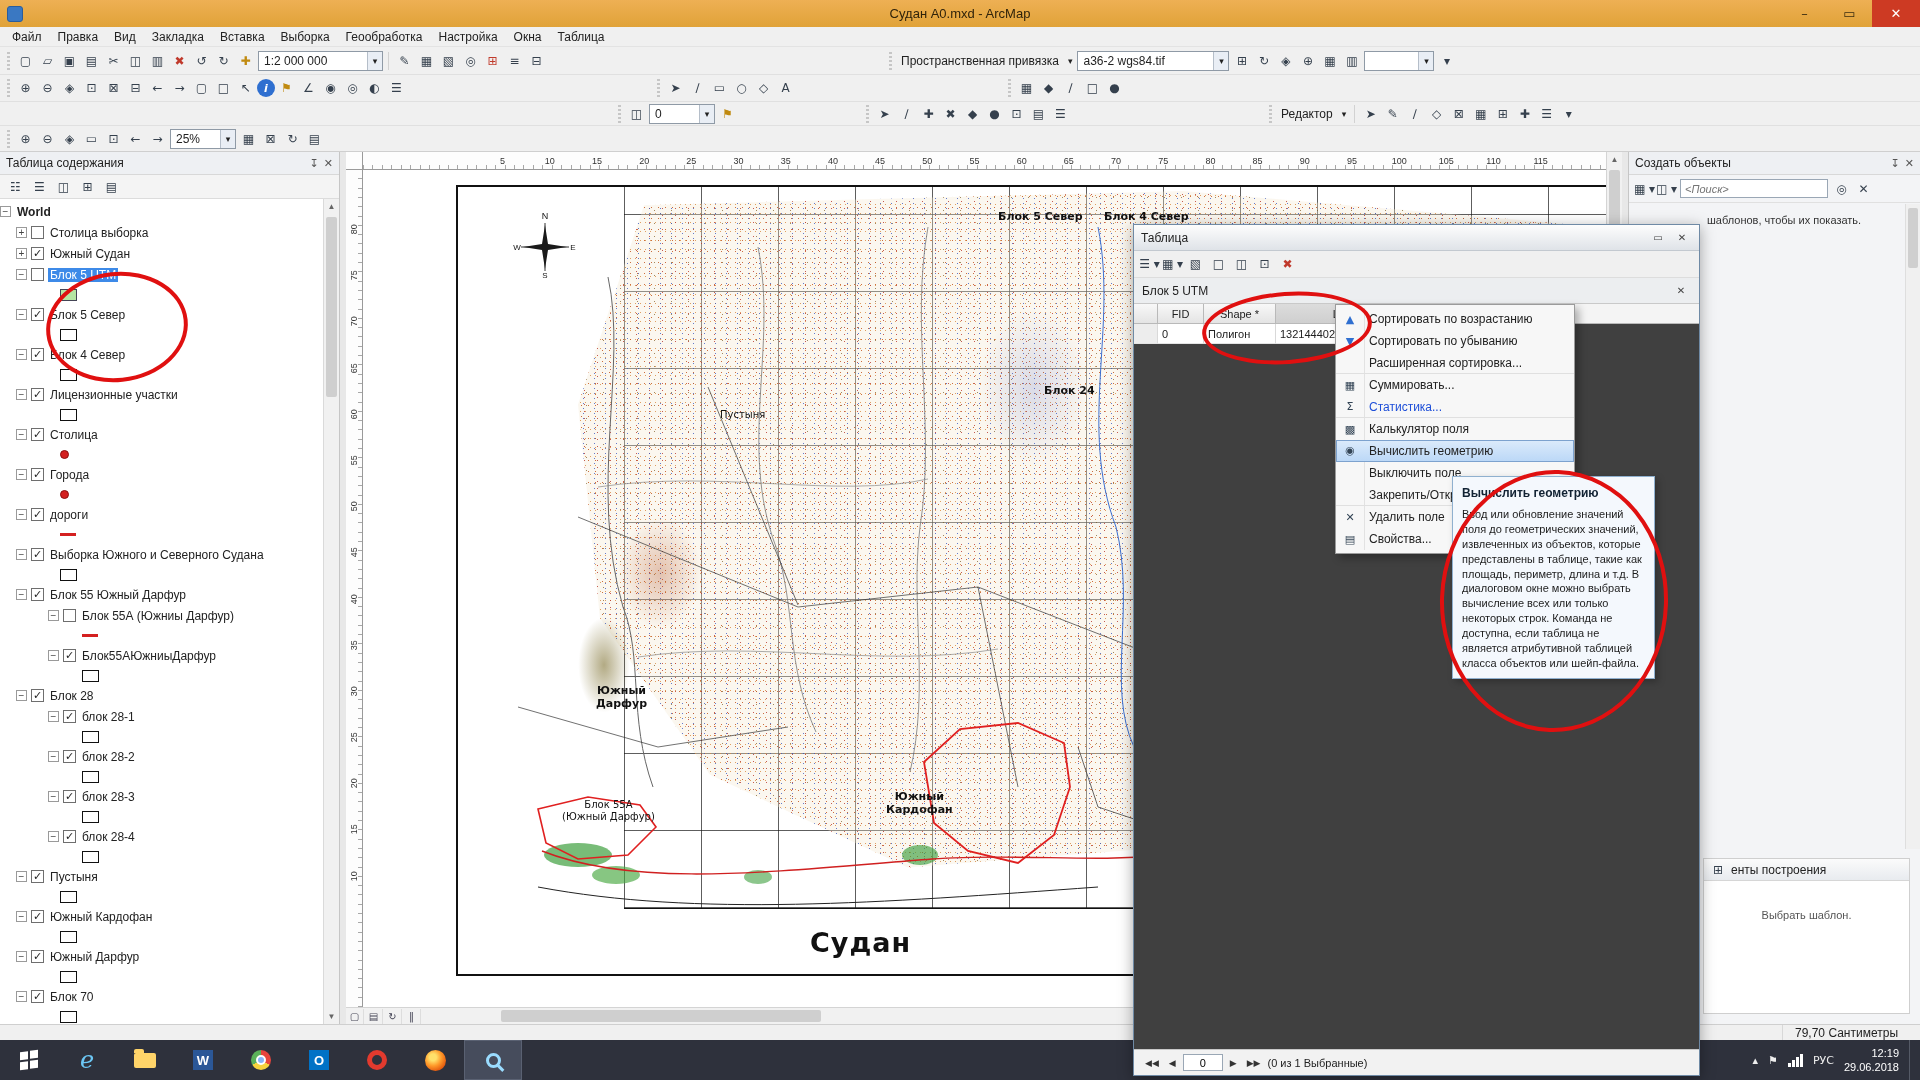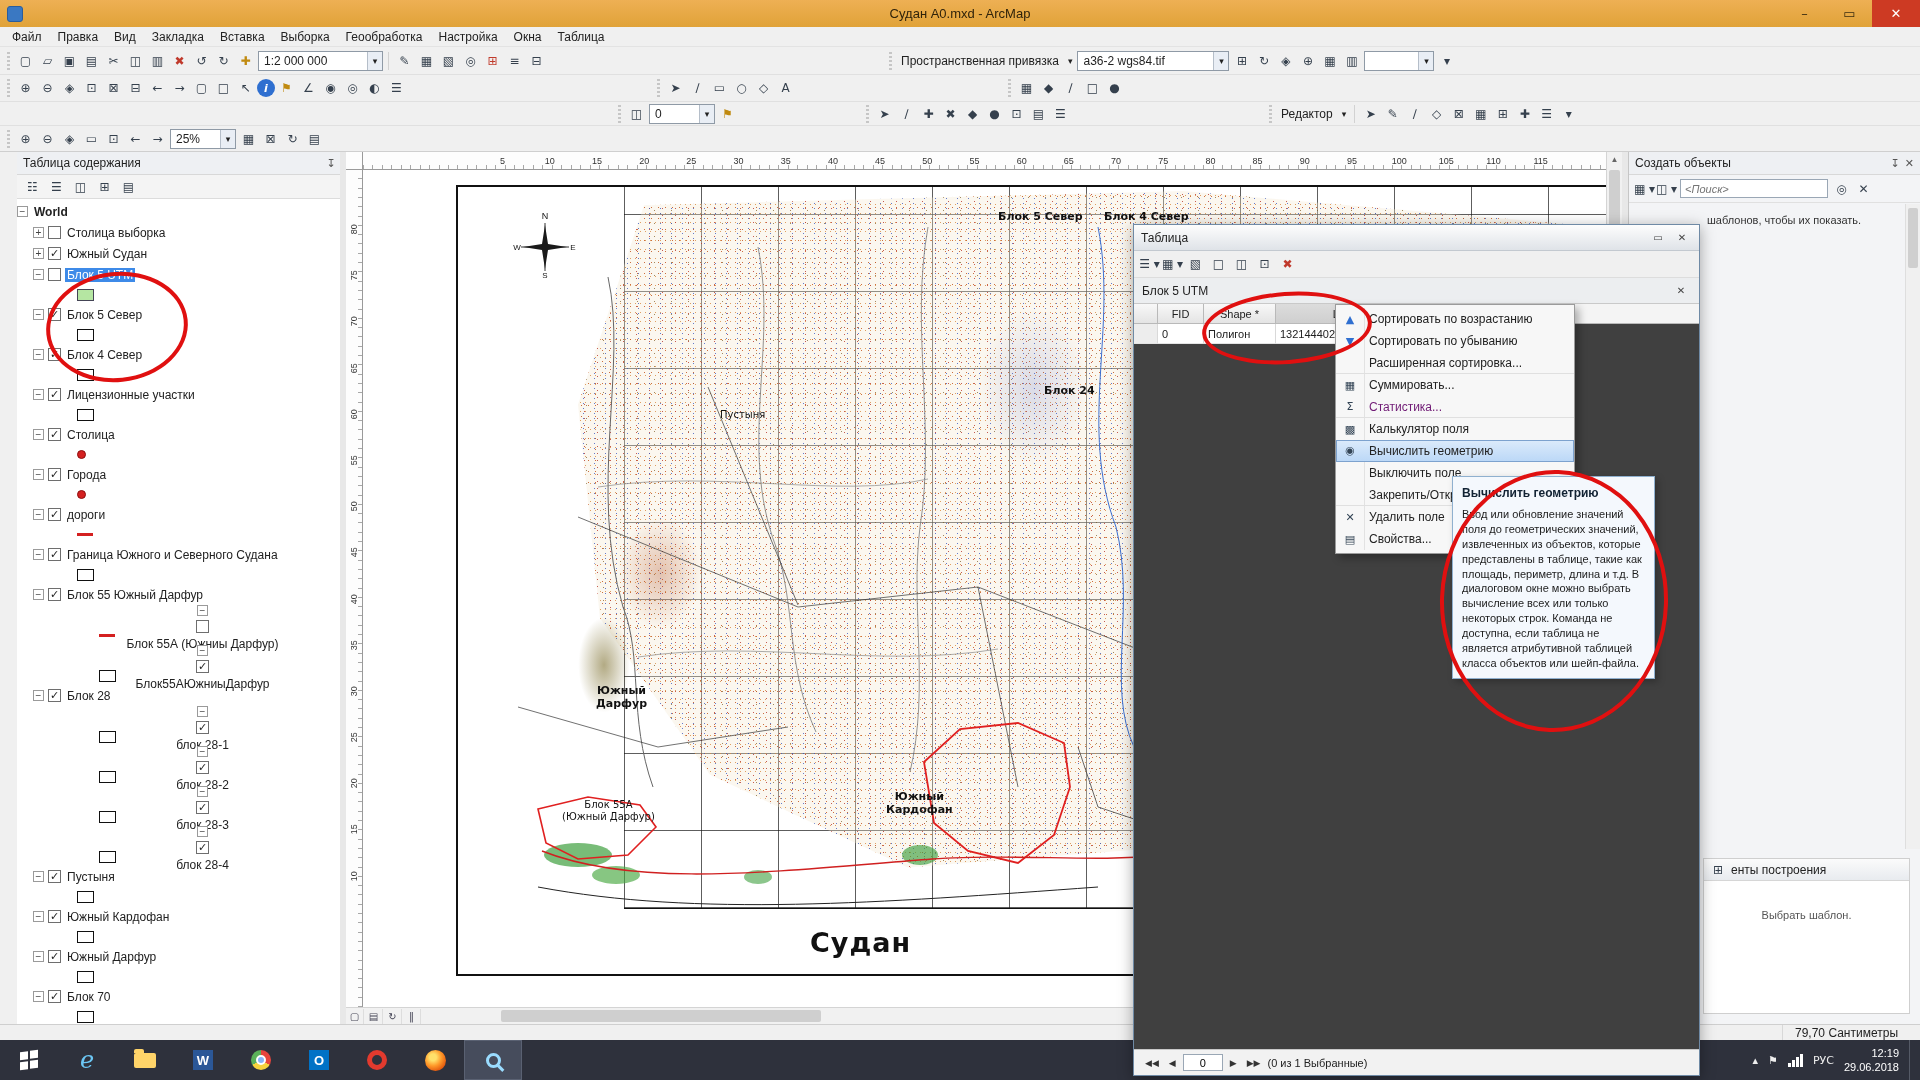--- a/index.html
+++ b/index.html
@@ -28,21 +28,21 @@
   .tbtn { width:21px; height:21px; display:inline-flex; align-items:center; justify-content:center; font-size:12px; color:#35404d; border:1px solid transparent; border-radius:2px; font-family:"DejaVu Sans",sans-serif; flex:none; white-space:nowrap; }
   .tbtn.red { color:#c0392b; } .tbtn.red2 { color:#c03a2b; } .tbtn.amber { color:#c08a10; }
   .tbtn.info { background:#2f6fd0; color:#fff; border-radius:50%; font-style:italic; font-weight:bold; width:18px; height:18px; font-size:11px; }
   .combo { display:inline-flex; align-items:center; background:#fff; border:1px solid #8f9aa6; height:20px; font-size:12px; flex:none; }
   .combo .cval { padding:0 5px; flex:1; white-space:nowrap; overflow:hidden; }
   .combo .cdrop { width:15px; height:100%; display:flex; align-items:center; justify-content:center; font-size:9px; background:#e9eef5; border-left:1px solid #b5bec9; }
   .tlabel { font-size:12px; padding:0 4px; white-space:nowrap; }
   .dropcaret { font-size:9px; padding:0 3px; }
 
   
-  #toc-panel { position:absolute; left:17px; top:152px; width:340px; height:872px; background:#f3f4f6; border-right:1px solid #c6c6c6; }
+  #toc-panel { position:absolute; left:0; top:152px; width:340px; height:872px; background:#f3f4f6; border-right:1px solid #c6c6c6; }
   .panel-head { height:23px; display:flex; align-items:center; padding:0 6px; font-size:12px; background:#eef0f3; border-bottom:1px solid #d8d8d8; gap:5px; }
   .panel-head .ph-title { flex:1; white-space:nowrap; overflow:hidden; }
   .phbtn { font-size:11px; color:#555; font-family:"DejaVu Sans",sans-serif; }
   #toc-tools { height:24px; display:flex; gap:3px; padding:2px 5px; align-items:center; background:#f4f4f4; border-bottom:1px solid #dcdcdc; }
   #toc-tree { position:absolute; left:0; top:47px; right:16px; bottom:0; background:#fff; overflow:hidden; padding-top:2px; }
   #toc-sb { position:absolute; right:0; top:47px; width:16px; bottom:0; background:#f1f1f1; border-left:1px solid #dadada; font-size:8px; color:#666; text-align:center; }
   .sb-thumb { position:absolute; left:2px; right:2px; background:#cfcfcf; border-radius:2px; }
   .titem .trow { display:flex; align-items:center; height:21px; gap:4px; font-size:12px; white-space:nowrap; }
   .exp { width:11px; height:11px; border:1px solid #9a9a9a; background:#fff; font-size:10px; line-height:9px; display:inline-flex; align-items:center; justify-content:center; color:#444; flex:none; }
   .titem.exp-plus .exp::before { content:"+"; }
@@ -54,21 +54,21 @@
   .titem.bold .lbl { font-weight:bold; }
   .titem .srow { height:19px; display:none; align-items:center; }
   .titem.sym-green .srow, .titem.sym-hollow .srow, .titem.sym-dot .srow, .titem.sym-line .srow { display:flex; }
   .sym { display:inline-block; }
   .titem.sym-green .sym { width:17px; height:12px; background:#b5e6a2; border:1px solid #445; }
   .titem.sym-hollow .sym { width:17px; height:12px; background:#fff; border:1.5px solid #111; }
   .titem.sym-dot .sym { width:9px; height:9px; border-radius:50%; background:#d42020; border:1px solid #8d0f0f; }
   .titem.sym-line .sym { width:16px; height:3px; background:#d42020; }
   .titem.ind0 .trow { padding-left:0; }
   .titem.ind1 .trow { padding-left:16px; }
-  .titem.ind2 .trow { padding-left:48px;flex-direction:column; }
+  .titem.ind2 .trow { padding-left:48px; }
   .titem.ind1 .srow { padding-left:60px; }
   .titem.ind2 .srow { padding-left:82px; }
 
   .splitter { position:absolute; top:152px; height:872px; width:6px; background:#e8e8e8; }
 
   
   #map-area { position:absolute; left:346px; top:152px; width:1276px; height:872px; background:#fff; }
   #map-corner { position:absolute; left:0; top:0; width:17px; height:18px; border-right:1px solid #9a9a9a; border-bottom:1px solid #9a9a9a; background:#fdfdfd; }
   #ruler-top { position:absolute; left:17px; top:0; right:16px; height:18px; border-bottom:1px solid #9a9a9a; display:flex; padding-left:116px; align-items:center;
     background:repeating-linear-gradient(90deg,#a8a8a8 0 1px,transparent 1px 9.44px) left bottom/100% 4px no-repeat,#fdfdfd; }
@@ -142,21 +142,21 @@
   #navval { width:40px; height:17px; border:1px solid #9aa7b5; text-align:center; font-size:11px; }
 
   
   #cmenu { position:absolute; left:1335px; top:304px; width:240px; background:#f7f7f7; border:1px solid #9b9b9b; box-shadow:4px 4px 8px rgba(0,0,0,.3); padding:3px 0; z-index:60; }
   #cmenu::before { content:""; position:absolute; left:28px; top:3px; bottom:3px; width:1px; background:#e2e2e2; }
   .cmi { display:flex; align-items:center; height:22px; font-size:12px; position:relative; padding-right:8px; }
   .cmico { width:28px; text-align:center; font-size:11px; color:#345; flex:none; font-family:"DejaVu Sans",sans-serif; }
   .cmi.blue .cmico { color:#2f6fd0; }
   .cml { padding-left:5px; white-space:nowrap; }
   .cmi.highlight { background:linear-gradient(#dcebfb,#bcd8f7); outline:1px solid #7da2ce; outline-offset:-1px; }
-  .cmi.disabled .cml { color:#701a75; }
+  .cmi.disabled .cml { color:#1d4ed8; }
   .cmi.sepb { border-bottom:1px solid #e0e0e0; }
 
   
   #geo-tooltip { position:absolute; left:1452px; top:476px; width:203px; background:#f4f8fd; border:1px solid #8fb0cf; box-shadow:3px 3px 7px rgba(0,0,0,.25); z-index:70; padding:8px 9px; font-size:11px; line-height:1.35; color:#1d1d1d; }
   #geo-tooltip h4 { font-size:12px; margin:0 0 6px; color:#123; }
 
   
   .ann { position:absolute; border:4px solid #e01010; border-radius:50%; z-index:80; pointer-events:none; }
   #ann-toc { left:46px; top:272px; width:142px; height:110px; transform:rotate(-6deg); }
   #ann-cell { left:1202px; top:292px; width:170px; height:72px; transform:rotate(-4deg); }
@@ -479,21 +479,21 @@
           <span class="lbl">дороги</span>
         </div>
         <div class="srow">
           <span class="sym"></span>
         </div>
       </div>
       <div class="titem ind1 checked exp-minus sym-hollow">
         <div class="trow">
           <span class="exp"></span>
           <span class="ck"></span>
-          <span class="lbl">Граница Южного и Северного Судана</span>
+          <span class="lbl">Выборка Южного и Северного Судана</span>
         </div>
         <div class="srow">
           <span class="sym"></span>
         </div>
       </div>
       <div class="titem ind1 checked exp-minus">
         <div class="trow">
           <span class="exp"></span>
           <span class="ck"></span>
           <span class="lbl">Блок 55 Южный Дарфур</span>

